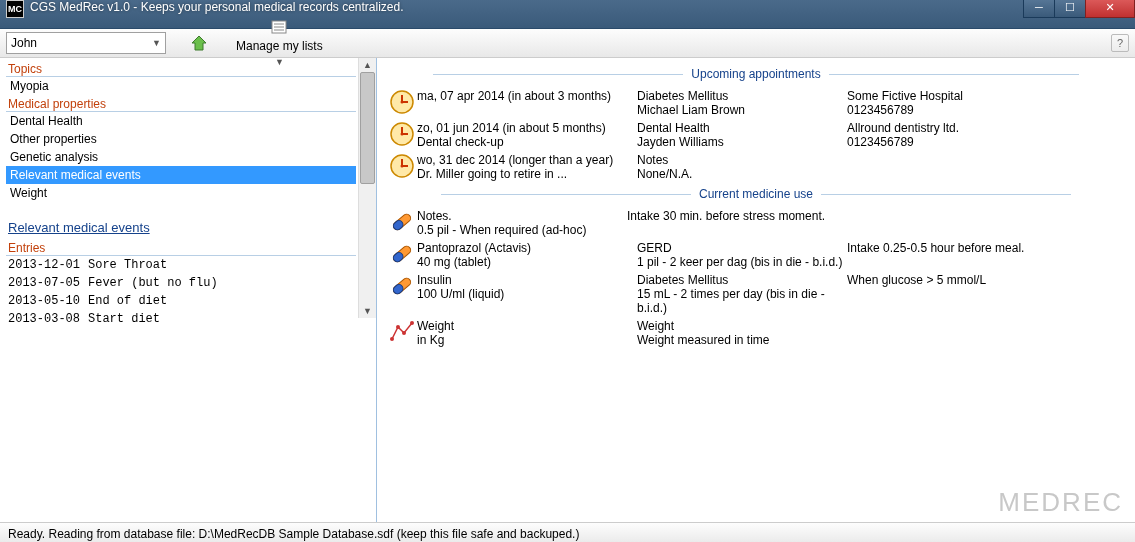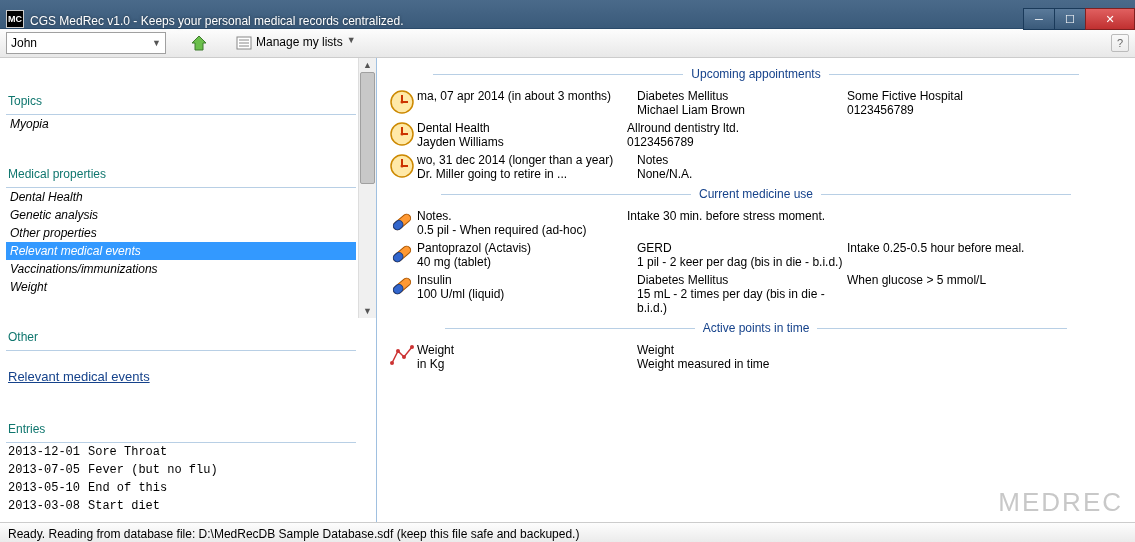--- a/index.html
+++ b/index.html
@@ -1,39 +1,39 @@
 <!DOCTYPE html>
 <html><head>
 <meta charset="utf-8">
 <style>
 html,body{margin:0;padding:0;font-family:"Segoe UI",Tahoma,sans-serif;font-size:12px;color:#000;background:#6b8ba5;}
 .window{width:1135px;height:542px;position:relative;background:#fff;}
-.titlebar{height:28px;background:linear-gradient(to bottom,#4a6a8a,#3a5a7a);display:flex;align-items:flex-end;padding:0 0 0 6px;color:#fff;font-size:12px;border-bottom:1px solid #2a4a6a;}
+.titlebar{height:28px;background:linear-gradient(to bottom,#4a6a8a,#3a5a7a);display:flex;align-items:flex-start;padding:0 0 0 6px;color:#fff;font-size:12px;border-bottom:1px solid #2a4a6a;}
 .titlebar .appicon{width:16px;height:16px;background:#000;color:#fff;font-size:9px;font-weight:bold;display:flex;align-items:center;justify-content:center;margin-right:6px;border:1px solid #ccc;}
 .titlebar .title{flex:1;text-shadow:0 0 3px rgba(0,0,0,0.5);}
 .winbtns{display:flex;height:20px;margin-top:-4px;}
 .winbtn{width:30px;height:20px;display:flex;align-items:center;justify-content:center;border:1px solid #1a3a5a;margin-left:-1px;background:linear-gradient(to bottom,#5a7a9a,#3a5a7a);color:#fff;font-size:11px;cursor:default;}
 .winbtn.close{width:48px;background:linear-gradient(to bottom,#e06060,#c03030);border-color:#802020;border-top-right-radius:0;}
 .toolbar{height:28px;background:linear-gradient(to bottom,#fdfdfd,#e8e8e8);border-bottom:1px solid #ccc;display:flex;align-items:center;padding:0 6px;gap:20px;}
 .dropdown{width:150px;height:20px;border:1px solid #a0a0a0;background:#fff;display:flex;align-items:center;padding:0 4px;justify-content:space-between;}
 .dropdown .arrow{font-size:9px;color:#555;}
-.tbtn{display:flex;gap:4px;padding:2px 4px;}
+.tbtn{display:flex;align-items:center;gap:4px;padding:2px 4px;flex-direction:column;}
 .tbtn .arrow{font-size:9px;color:#555;}
 .help{margin-left:auto;width:16px;height:16px;border:1px solid #bbb;border-radius:2px;display:flex;align-items:center;justify-content:center;color:#666;font-size:11px;}
 .body{display:flex;height:calc(100% - 28px - 28px - 22px);}
 .left{width:370px;border-right:1px solid #a0c0e0;display:flex;flex-direction:column;padding:2px 0 2px 6px;overflow:hidden;position:relative;}
 .scrollbar{position:absolute;right:0;top:0;width:17px;height:260px;background:#f0f0f0;border-left:1px solid #ddd;}
 .scrollbar .thumb{position:absolute;top:14px;left:1px;right:1px;height:110px;background:#c8c8c8;border:1px solid #a0a0a0;border-radius:2px;}
 .scrollbar .arr{position:absolute;left:0;right:0;height:14px;display:flex;align-items:center;justify-content:center;font-size:9px;color:#555;}
 .scrollbar .up{top:0;}
 .scrollbar .dn{bottom:0;}
-.sectionhdr{color:#0f766e;padding:2px 0 7px 2px;position:relative;margin-right:20px;margin-top:32px;}
+.sectionhdr{color:#c2410c;padding:2px 0 1px 2px;position:relative;margin-right:20px;}
 .sectionhdr:after{content:"";position:absolute;left:0;right:0;bottom:0;border-bottom:1px solid #b8cfe5;}
 .sectionhdr span{background:#fff;padding-right:6px;position:relative;z-index:1;}
-.listitem{padding:2px 4px;margin-right:20px;cursor:default;font-style:italic;}
+.listitem{padding:2px 4px;margin-right:20px;cursor:default;}
 .listitem.selected{background:#3399ff;color:#fff;}
 .detailtitle{color:#15428b;text-decoration:underline;font-size:13px;margin:6px 2px 4px 2px;}
 .entries{margin-right:20px;font-family:Liberation Mono, monospace;}
 .entryrow{display:flex;padding:2px 2px;}
 .entryrow .date{width:80px;}
 .right{flex:1;display:flex;flex-direction:column;padding:5px 10px;overflow:hidden;position:relative;}
 .rheader{color:#15428b;text-align:center;position:relative;margin:4px 0 6px 0;white-space:nowrap;}
 .rheader:before,.rheader:after{content:"";display:inline-block;vertical-align:middle;border-bottom:1px solid #b8cfe5;width:250px;margin:0 8px;}
 .row{display:flex;align-items:flex-start;padding:2px 0;}
 .row .icon{width:30px;flex-shrink:0;display:flex;justify-content:center;}
@@ -96,44 +96,42 @@
       </div>
 
       <div class="sectionhdr"><span>Topics</span></div>
       <div id="topics-list">
           <div class="listitem">Myopia</div>
         </div>
 
       <div class="sectionhdr"><span>Medical properties</span></div>
       <div id="medprops-list">
           <div class="listitem">Dental Health</div>
+          <div class="listitem">Other properties</div>
           <div class="listitem">Genetic analysis</div>
-          <div class="listitem">Other properties</div>
           <div class="listitem selected">Relevant medical events</div>
-          <div class="listitem">Vaccinations/immunizations</div>
           <div class="listitem">Weight</div>
         </div>
 
-      <div class="sectionhdr"><span>Other</span></div>
       <div class="listitem" style="overflow:hidden;height:8px;"></div>
 
       <div class="detailtitle">Relevant medical events</div>
       <div class="sectionhdr"><span>Entries</span></div>
       <div class="entries" id="entries-list">
           <div class="entryrow">
             <div class="date">2013-12-01</div>
             <div>Sore Throat</div>
           </div>
           <div class="entryrow">
             <div class="date">2013-07-05</div>
             <div>Fever (but no flu)</div>
           </div>
           <div class="entryrow">
             <div class="date">2013-05-10</div>
-            <div>End of this</div>
+            <div>End of diet</div>
           </div>
           <div class="entryrow">
             <div class="date">2013-03-08</div>
             <div>Start diet</div>
           </div>
         </div>
     </div>
 
     <div class="right">
       <div class="rheader"><span>Upcoming appointments</span></div>
@@ -161,20 +159,24 @@
           </div>
           <div class="row">
             <div class="icon">
               <svg width="26" height="26" viewBox="0 0 26 26">
                 <circle cx="13" cy="13" r="11" fill="#ffe9a8" stroke="#cc8800" stroke-width="1.5"></circle>
                 <line x1="13" y1="13" x2="13" y2="6" stroke="#cc3300" stroke-width="2"></line>
                 <line x1="13" y1="13" x2="19" y2="13" stroke="#cc3300" stroke-width="2"></line>
                 <circle cx="13" cy="13" r="1.5" fill="#cc3300"></circle>
               </svg>
             </div>
+            <div class="c1">
+              <div>zo, 01 jun 2014 (in about 5 months)</div>
+              <div class="sub">Dental check-up</div>
+            </div>
             <div class="c2">
               <div>Dental Health</div>
               <div class="sub">Jayden Williams</div>
             </div>
             <div class="c3">
               <div>Allround dentistry ltd.</div>
               <div class="sub">0123456789</div>
             </div>
           </div>
           <div class="row">
@@ -257,21 +259,20 @@
             <div class="c2">
               <div>Diabetes Mellitus</div>
               <div class="sub">15 mL - 2 times per day (bis in die - b.i.d.)</div>
             </div>
             <div class="c3">
               <div>When glucose &gt; 5 mmol/L</div>
             </div>
           </div>
         </div>
 
-      <div class="rheader"><span>Active points in time</span></div>
       <div id="point-rows">
           <div class="row">
             <div class="icon">
               <svg width="26" height="26" viewBox="0 0 26 26">
                 <polyline points="3,20 9,8 15,14 23,4" fill="none" stroke="#cc3333" stroke-width="1.5"></polyline>
                 <circle cx="3" cy="20" r="2" fill="#cc3333"></circle>
                 <circle cx="9" cy="8" r="2" fill="#cc3333"></circle>
                 <circle cx="15" cy="14" r="2" fill="#cc3333"></circle>
                 <circle cx="23" cy="4" r="2" fill="#cc3333"></circle>
               </svg>

